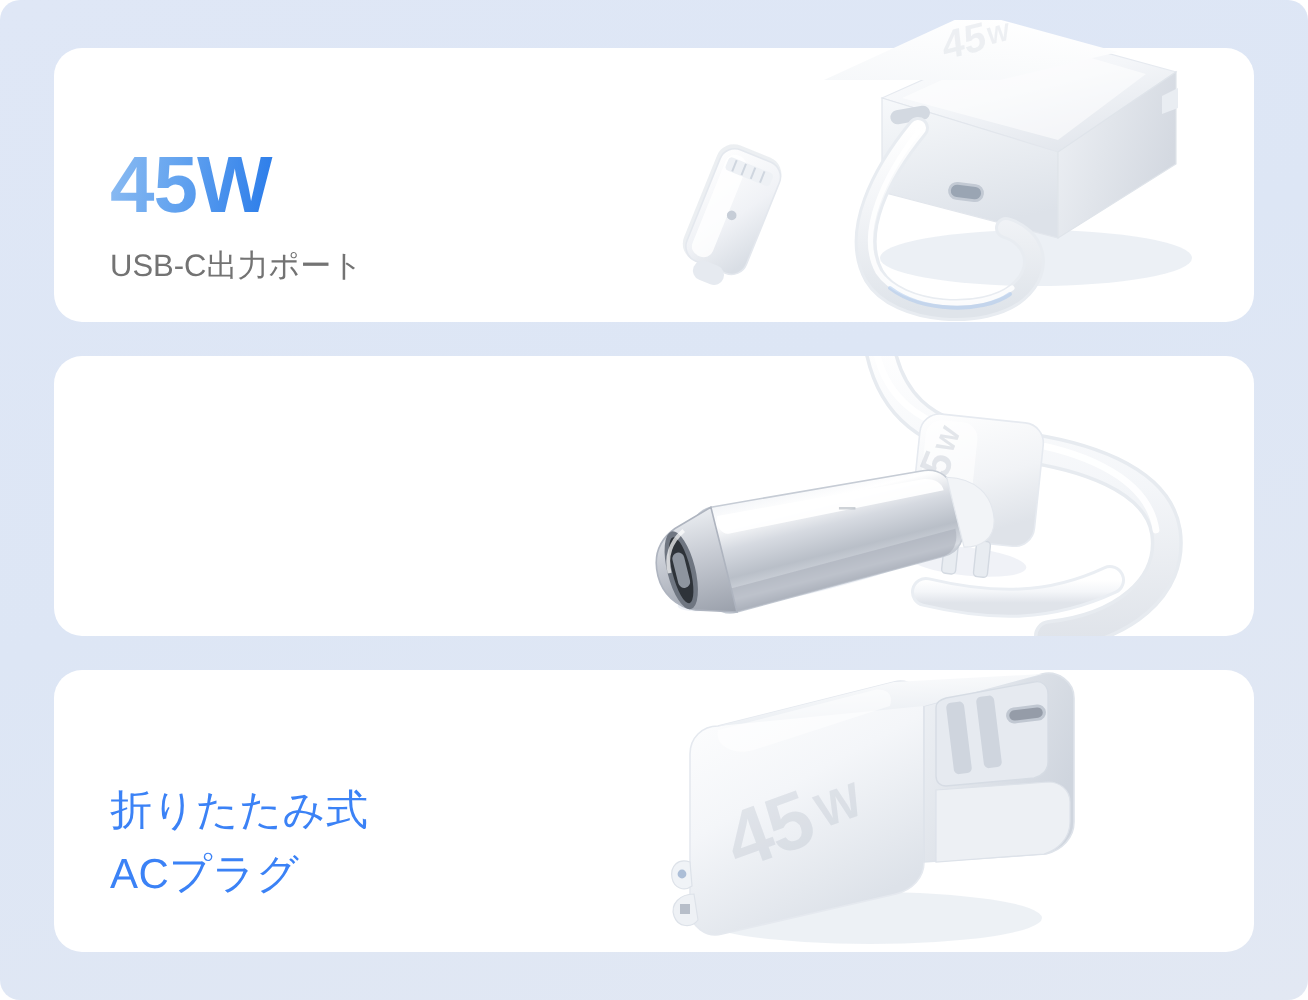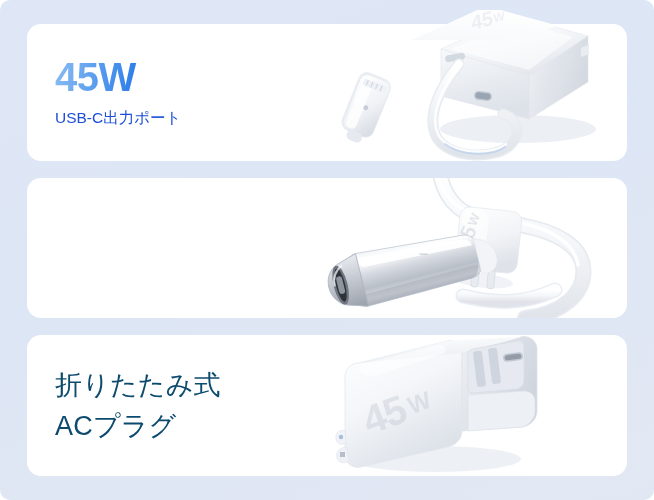--- a/index.html
+++ b/index.html
@@ -35,21 +35,21 @@
   }
 
   #card-0 { top: 24px;  height: 137px; }
   #card-1 { top: 178px; height: 140px; }
   #card-2 { top: 335px; height: 141px; }
 
   
   .card-text {
     position: absolute;
     left: 28px;
-    top: 0;
+    top: 16px;
     height: 100%;
     display: flex;
     flex-direction: column;
     justify-content: center;
     z-index: 5;
     pointer-events: none;
   }
 
   .headline {
     font-size: 40px;
@@ -60,31 +60,31 @@
     -webkit-background-clip: text;
     background-clip: text;
     -webkit-text-fill-color: transparent;
     color: #2f7fea;
     margin-bottom: 9px;
     white-space: nowrap;
   }
 
   .subline {
     font-size: 15.5px;
-    color: #1d4ed8;
+    color: #737373;
     line-height: 1.45;
     white-space: nowrap;
     font-weight: 400;
   }
   .subline b { font-weight: bold; }
 
   
   .plain-title {
-    font-size: 27px;
-    color: #0c4a6e;
+    font-size: 21px;
+    color: #3b82f6;
     line-height: 1.5;
     white-space: nowrap;
     font-weight: 400;
     letter-spacing: 0.2px;
   }
   .plain-title b { font-weight: normal; }
 
   
   .photo {
     position: absolute;

